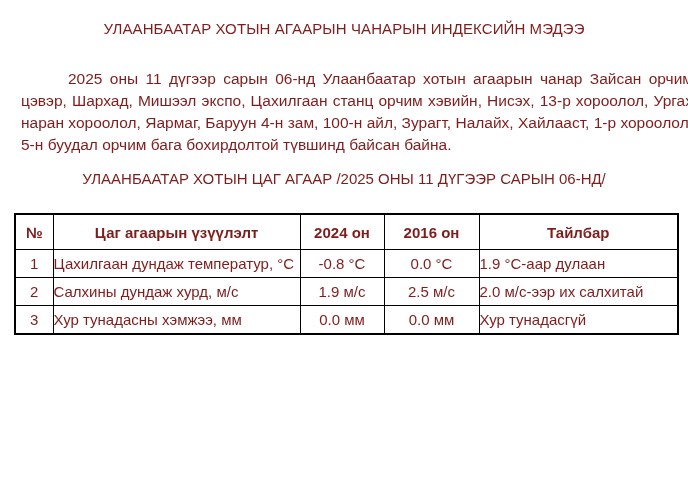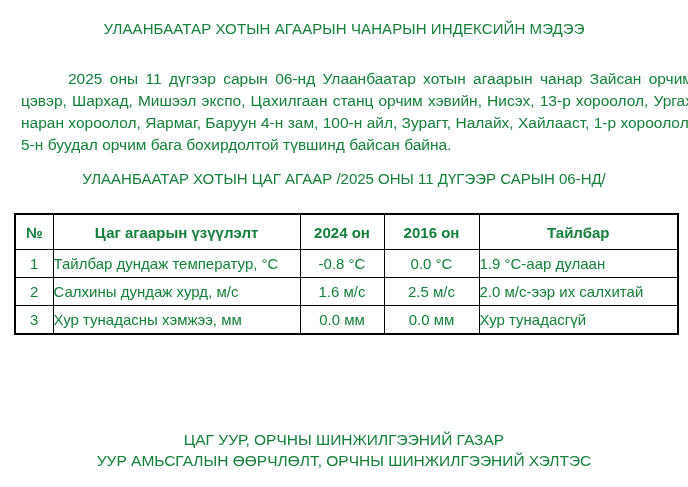--- a/index.html
+++ b/index.html
@@ -5,21 +5,21 @@
   html, body {
     margin: 0;
     padding: 0;
     background: #ffffff;
   }
   .page {
     position: relative;
     width: 688px;
     height: 487px;
     background: #ffffff;
-    color: #15803d;
+    color: #7f1d1d;
     font-family: "Liberation Sans", "DejaVu Sans", sans-serif;
     overflow: hidden;
   }
   .doc-title {
     position: absolute;
     top: 20px;
     left: 0;
     right: 0;
     text-align: center;
     font-size: 15px;
@@ -115,40 +115,36 @@
         <th>№</th>
         <th>Цаг агаарын үзүүлэлт</th>
         <th>2024 он</th>
         <th>2016 он</th>
         <th>Тайлбар</th>
       </tr>
     </thead>
     <tbody>
       <tr>
         <td class="cell-center">1</td>
-        <td class="cell-left">Тайлбар дундаж температур, °С</td>
+        <td class="cell-left">Цахилгаан дундаж температур, °С</td>
         <td class="cell-center">-0.8 °С</td>
         <td class="cell-center">0.0 °С</td>
         <td class="cell-left">1.9 °С-аар дулаан</td>
       </tr>
       <tr>
         <td class="cell-center">2</td>
         <td class="cell-left">Салхины дундаж хурд, м/с</td>
-        <td class="cell-center">1.6 м/с</td>
+        <td class="cell-center">1.9 м/с</td>
         <td class="cell-center">2.5 м/с</td>
         <td class="cell-left">2.0 м/с-ээр их салхитай</td>
       </tr>
       <tr>
         <td class="cell-center">3</td>
         <td class="cell-left">Хур тунадасны хэмжээ, мм</td>
         <td class="cell-center">0.0 мм</td>
         <td class="cell-center">0.0 мм</td>
         <td class="cell-left">Хур тунадасгүй</td>
       </tr>
     </tbody>
   </table>
 
-  <div class="footer">
-    <div>ЦАГ УУР, ОРЧНЫ ШИНЖИЛГЭЭНИЙ ГАЗАР</div>
-    <div>УУР АМЬСГАЛЫН ӨӨРЧЛӨЛТ, ОРЧНЫ ШИНЖИЛГЭЭНИЙ ХЭЛТЭС</div>
-  </div>
 
 </div>
 
 </body></html>

